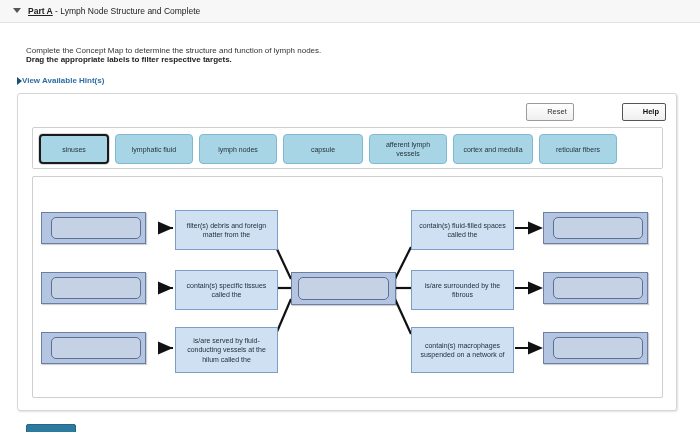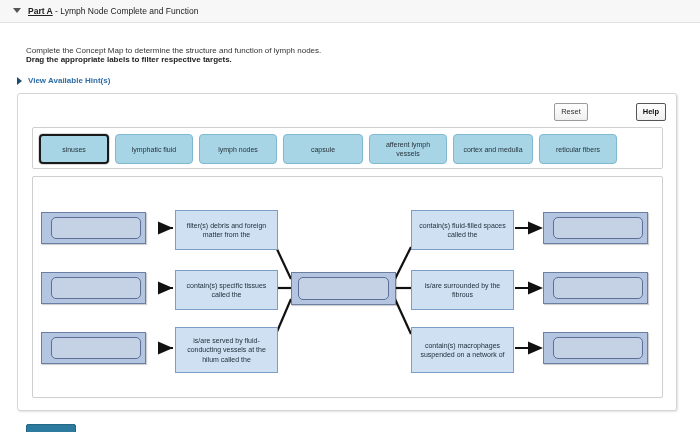--- a/index.html
+++ b/index.html
@@ -39,21 +39,21 @@
     font-size:8px; line-height:11px; color:#333;
     white-space:nowrap;
   }
   #instr-2{
     position:absolute; left:26px; top:54px;
     font-size:8px; line-height:11px; color:#222; font-weight:bold;
     white-space:nowrap;
   }
   #hints-row{
     position:absolute; left:17px; top:76px;
-    display:flex; align-items:center; gap:6px;
+    display:flex; align-items:center; 
   }
   #hints-caret{
     width:0;height:0;
     border-top:4px solid transparent;
     border-bottom:4px solid transparent;
     border-left:5px solid #1b4f72;
   }
   #hints-link{
     font-size:8px; font-weight:bold; color:#2e6da4;
     white-space:nowrap;
@@ -67,21 +67,21 @@
     border:1px solid #d6d6d6;
     border-radius:3px;
     box-shadow:1px 1px 2px rgba(0,0,0,0.12);
   }
   #toolbar{
     position:absolute; right:10px; top:9px;
     display:flex; gap:7px;
   }
   .tb-btn{
     font-size:7.5px; line-height:11px;
-    padding:2px 6px 3px 6px;
+    padding:2px 6px 3px 20px;
     border:1px solid #9a9a9a;
     border-radius:2px;
     background:linear-gradient(#ffffff,#efefef);
     color:#333;
     cursor:pointer;
     white-space:nowrap;
   }
   .tb-btn.strong{ font-weight:bold; border-color:#555; color:#111;margin-left:41px; }
 
   
@@ -163,21 +163,21 @@
     border:1px solid #246683;
     border-radius:2px;
   }
 </style>
 </head>
 <body>
 
 <div id="header-bar">
   <div id="part-toggle"></div>
   <div id="part-title">
-    <span class="lead">Part A</span><span> - </span><span>Lymph Node Complete and Function</span>
+    <span class="lead">Part A</span><span> - </span><span>Lymph Node Structure and Complete</span>
   </div>
 </div>
 
 <div id="instr-1">Complete the Concept Map to determine the structure and function of lymph nodes.</div>
 <div id="instr-2">Drag the appropriate labels to filter respective targets.</div>
 <div id="hints-row">
   <span id="hints-caret"></span>
   <span id="hints-link">View Available Hint(s)</span>
 </div>
 

